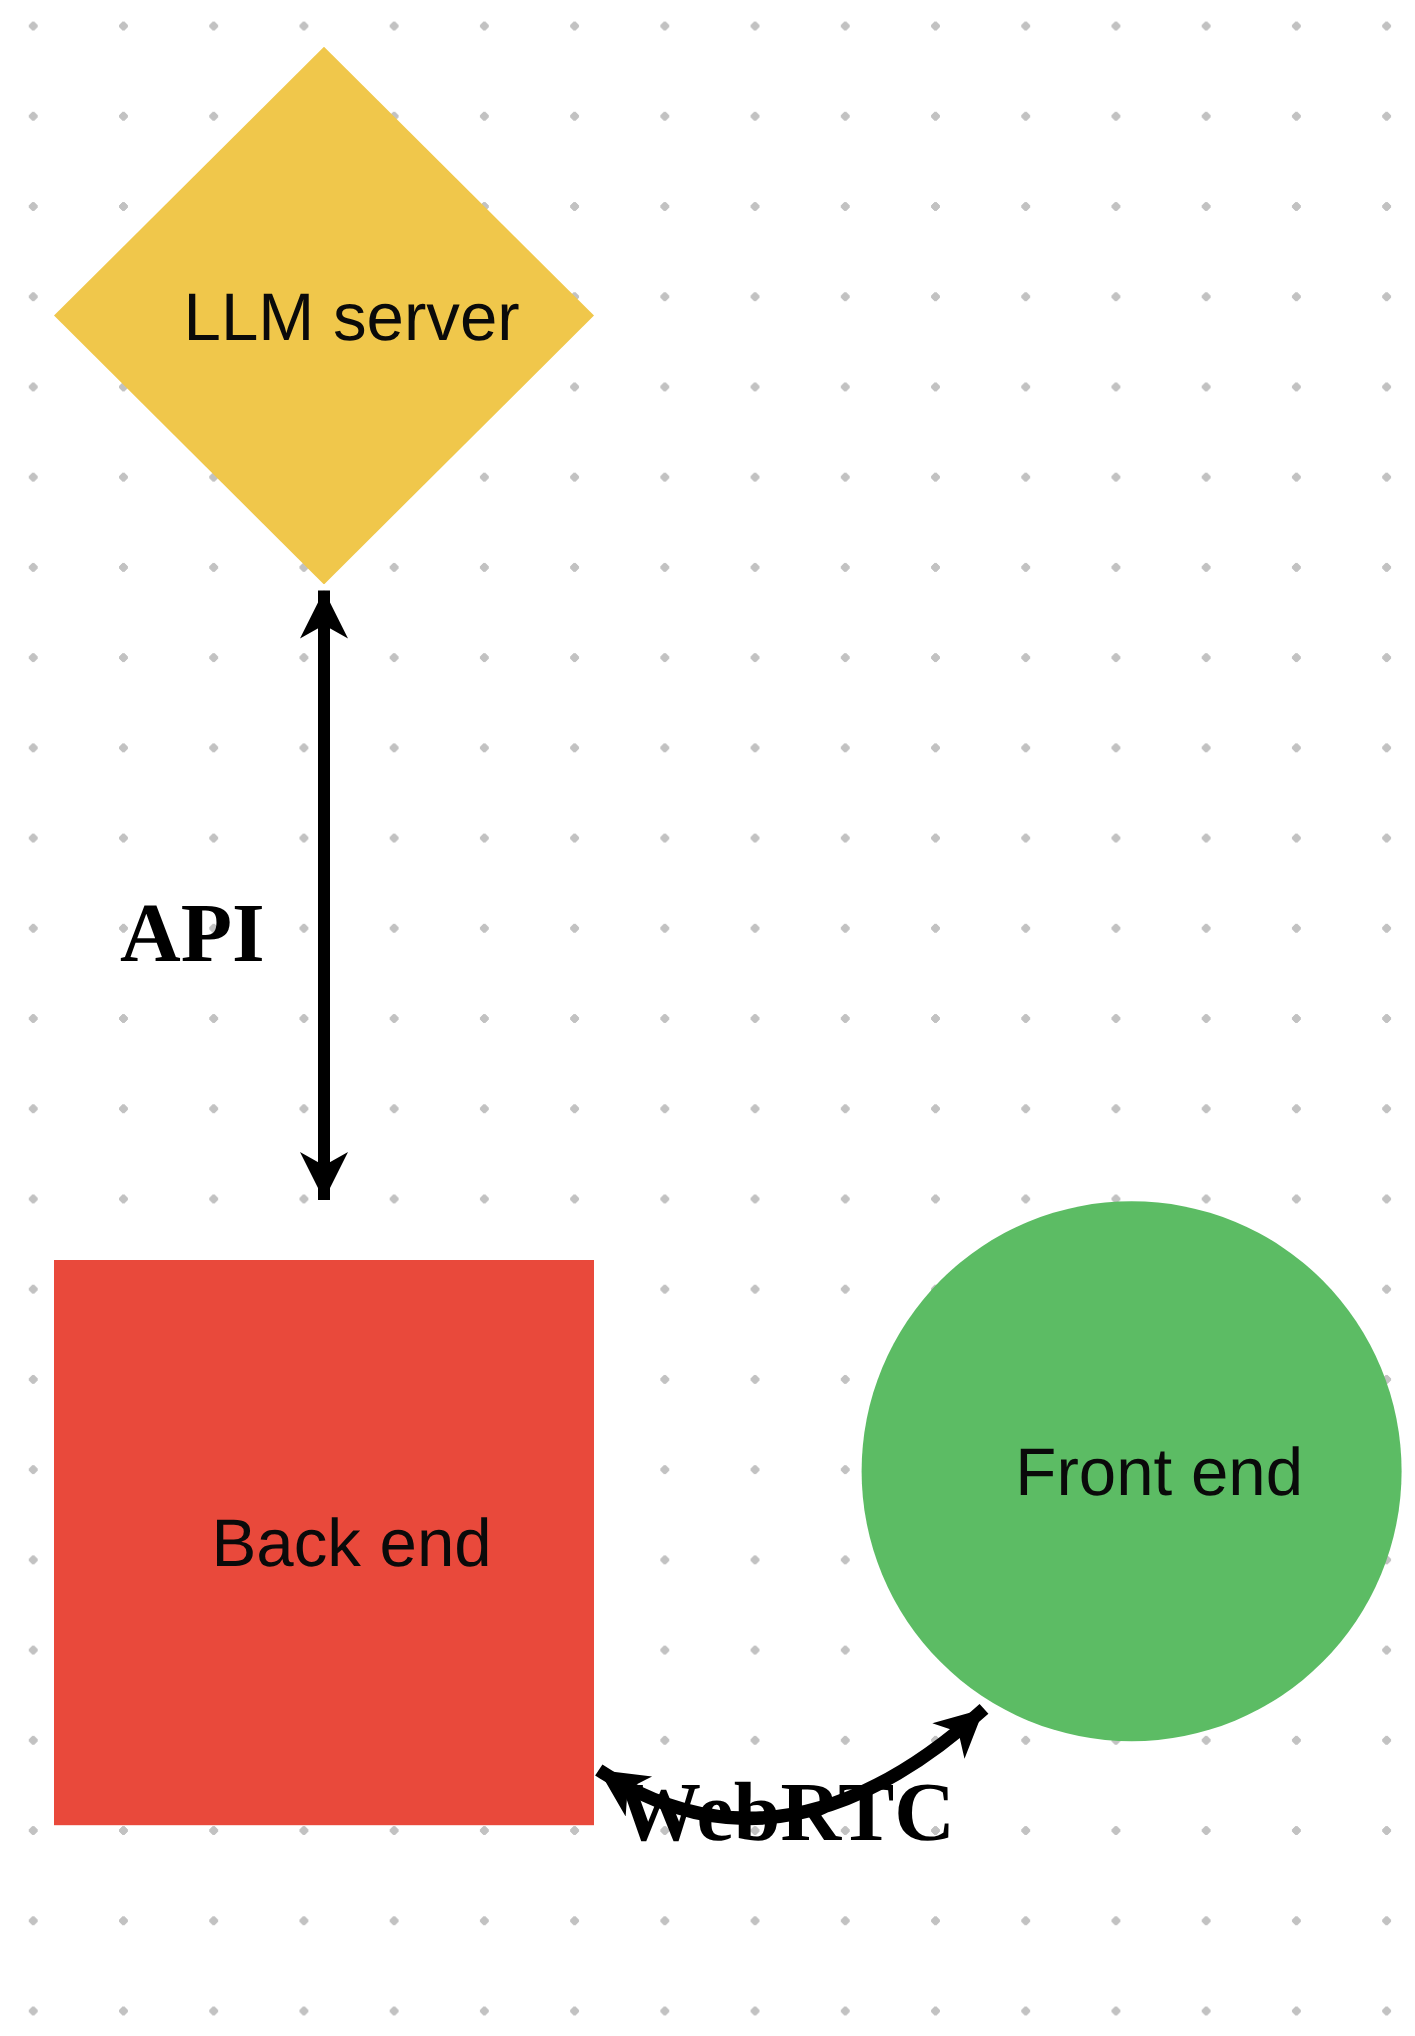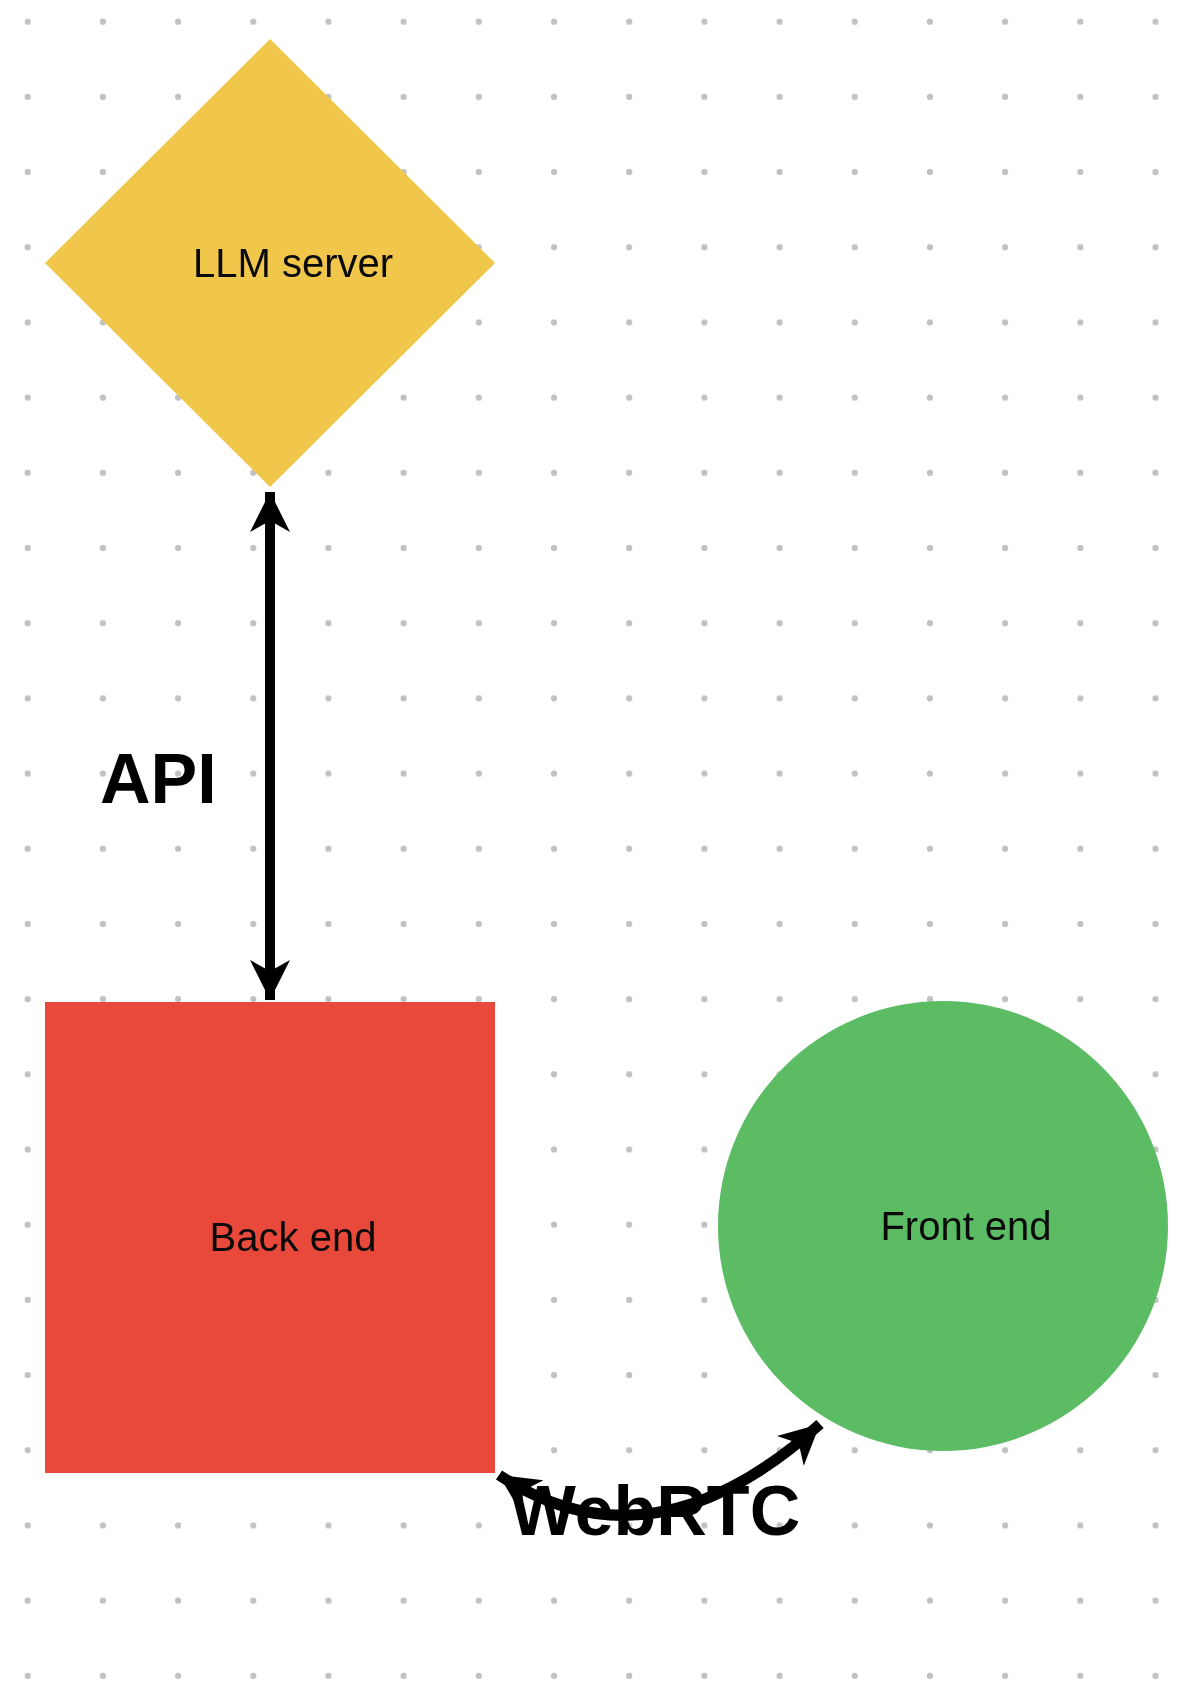--- a/index.html
+++ b/index.html
@@ -14,34 +14,34 @@
     background-size: 75.2px 75.2px;
     background-position: -9.9px -15.9px;
   }
   .node {
     position: absolute;
     display: flex;
     align-items: center;
     justify-content: center;
   }
   .node-label {
-    font-size: 40px;
+    font-size: 56px;
     font-weight: 400;
     color: #0a0a0a;
     white-space: nowrap;
     margin-left: 46px;
   }
   .diamond {
     left: 45px; top: 39px;
     width: 450px; height: 448px;
     background: #f0c74b;
     clip-path: polygon(50% 0, 100% 50%, 50% 100%, 0 50%);
   }
   .square {
-    left: 45px; top: 1002px;
+    left: 45px; top: 1050px;
     width: 450px; height: 471px;
     background: #e9493b;
   }
   .circle {
     left: 718px; top: 1001px;
     width: 450px; height: 450px;
     border-radius: 50%;
     background: #5cbc64;
   }
   .edges-svg {
@@ -51,20 +51,21 @@
     pointer-events: none;
   }
   .edges-svg path { pointer-events: stroke; }
   .edge-label {
     position: absolute;
     font-size: 70px;
     font-weight: 700;
     color: #000000;
     line-height: 1;
     white-space: nowrap;
+    font-family: Liberation Serif, serif;
   }
   .edge-label.api { left: 100px; top: 744px; }
   .edge-label.webrtc { left: 655px; top: 1476px; transform: translateX(-50%); }
 </style>
 </head>
 <body>
 
 <div class="canvas">
 
   <div class="node diamond">

